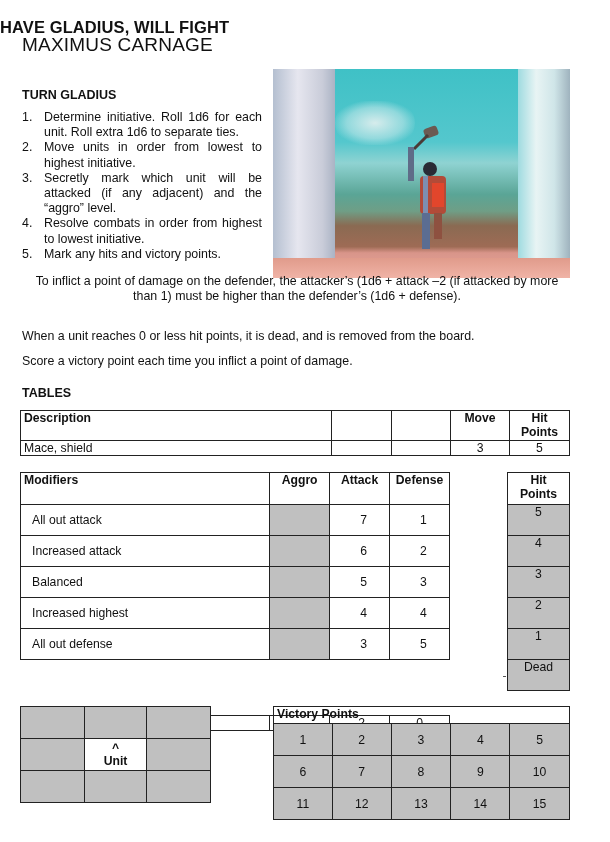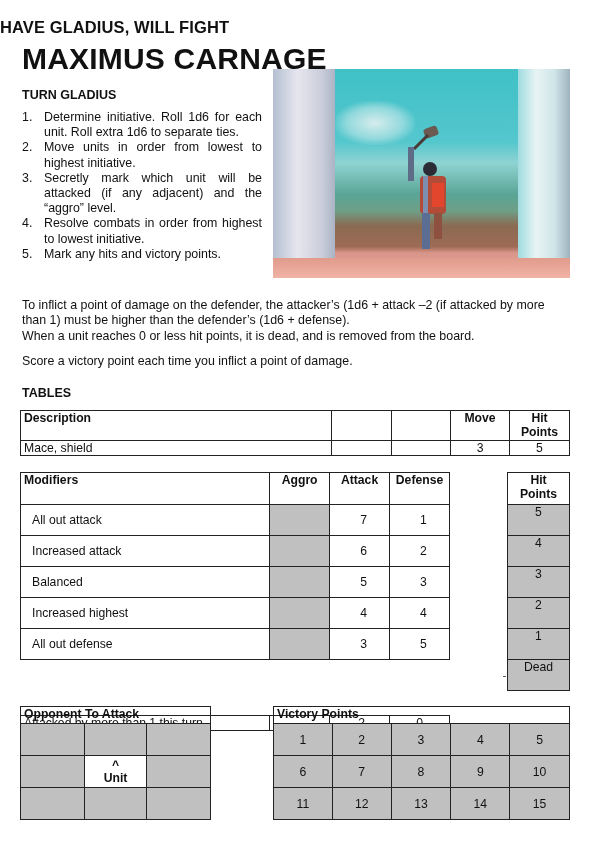--- a/index.html
+++ b/index.html
@@ -1,21 +1,21 @@
 <!DOCTYPE html>
 <html><head>
 <meta charset="utf-8">
 <style>
   * { box-sizing: border-box; margin: 0; padding: 0; }
   html, body { width: 610px; height: 842px; background: #ffffff; }
   body { position: relative; font-family: "Liberation Sans", sans-serif; color: #111; overflow: hidden; }
 
   .abs { position: absolute; }
   .header-title { left: 0; width: 610px; top: 18px; text-align: left; font-size: 16.5px; font-weight: bold; letter-spacing: 0.1px; }
-  .unit-name { left: 22px; top: 42px; font-size: 30px; font-weight: bold; letter-spacing: 0.2px; }
+  .unit-name { left: 22px; top: 34px; font-size: 19px; font-weight: normal; letter-spacing: 0.2px; }
   .section-heading { font-size: 12.5px; font-weight: bold; }
   .turn-heading { left: 22px; top: 88px; }
   .tables-heading { left: 22px; top: 386px; }
 
   .turn-list { left: 22px; top: 110px; width: 240px; font-size: 12.4px; line-height: 15.2px; list-style: none; }
   .turn-list li { display: flex; margin-bottom: 0; }
   .turn-list .num { width: 22px; flex: none; }
   .turn-list .txt { flex: 1; text-align: justify; }
 
   .photo { left: 273px; top: 69px; width: 297px; height: 209px; overflow: hidden;
@@ -23,21 +23,21 @@
   .photo .pillar-l { position: absolute; left: 0; top: 0; width: 62px; height: 190px;
     background: linear-gradient(90deg, #b4bfd0, #e6e6ef 40%, #c9ccd9 80%, #aab3c4); }
   .photo .pillar-r { position: absolute; right: 0; top: 0; width: 52px; height: 195px;
     background: linear-gradient(90deg, #9fdbe0, #e8f4f4 35%, #cfe5e8 70%, #9fb3be); }
   .photo .cloud { position: absolute; left: 62px; top: 32px; width: 80px; height: 44px; border-radius: 40px;
     background: radial-gradient(ellipse at center, #d6ecec 0%, rgba(190,230,232,0.6) 50%, rgba(150,210,215,0) 75%); }
   .photo .floor { position: absolute; left: 0; bottom: 0; width: 100%; height: 20px; background: linear-gradient(180deg, #e09b8b, #f0b3a6); }
   .photo .figure { position: absolute; left: 133px; top: 52px; width: 60px; height: 140px; }
 
   .para { left: 22px; width: 550px; font-size: 12.4px; line-height: 15px; }
-  .para-1 { top: 298px; }
+  .para-1 { top: 274px; text-align: center; }
   .para-2 { top: 329px; }
   .para-3 { top: 354px; }
 
   table.grid { position: absolute; border-collapse: collapse; font-size: 12.2px; }
   table.grid td { border: 1px solid #222; padding: 0 3px; vertical-align: top; }
   .hdr { font-weight: bold; }
   .center { text-align: center; }
   .gray { background: #c0c0c0; }
 
   
@@ -241,23 +241,20 @@
 </tbody>
   </table>
 
 <table class="grid opp-table">
   <colgroup>
       <col style="width:64px">
       <col style="width:63px">
       <col style="width:64px">
     </colgroup>
   <tbody>
-      <tr class="r-hdr">
-        <td colspan="3" class="hdr">Opponent To Attack</td>
-      </tr>
   <tr class="r-cell">
     <td class="gray"></td>
     <td class="gray"></td>
     <td class="gray"></td>
   </tr>
   <tr class="r-cell">
     <td class="gray"></td>
     <td class="center hdr">
       <div>^</div>
       <div>Unit</div>

